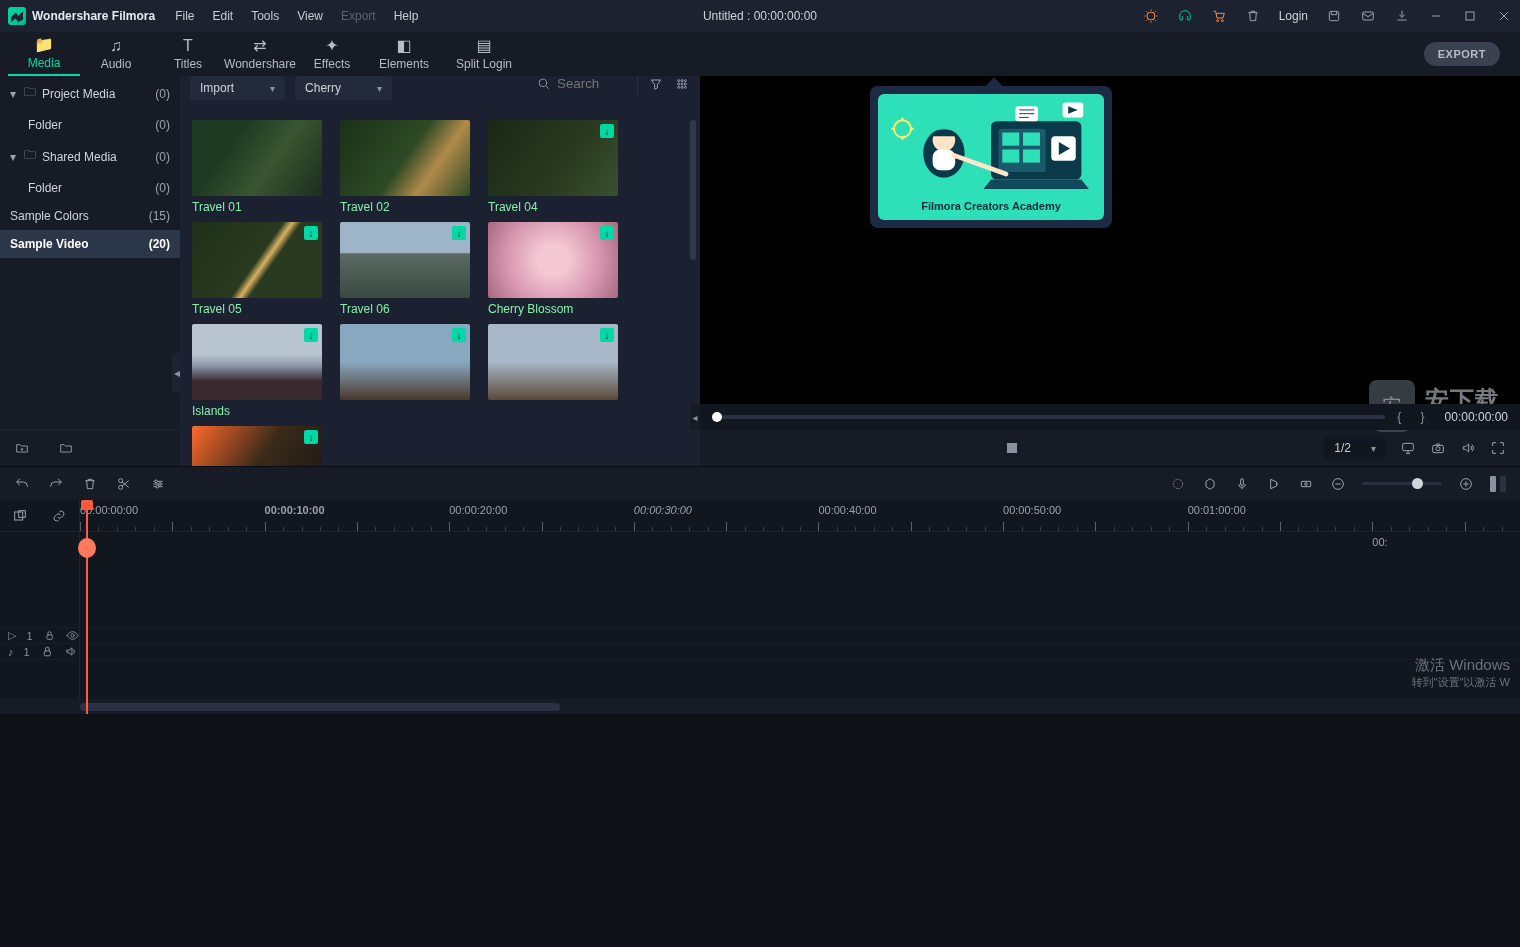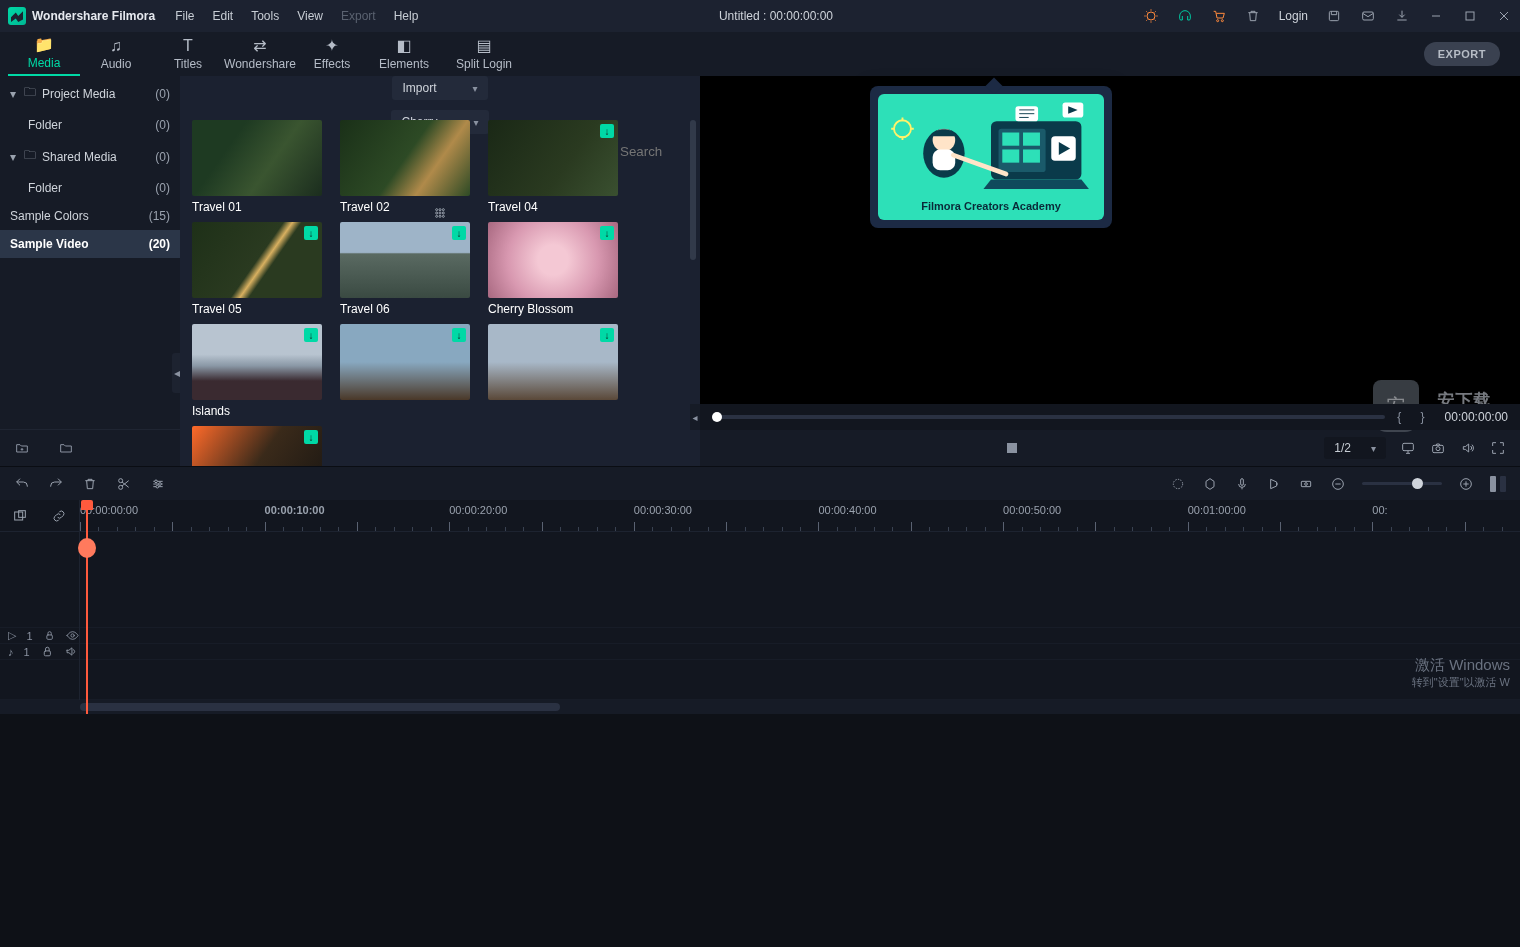--- a/index.html
+++ b/index.html
@@ -6,21 +6,21 @@
 html, body { width: 1520px; height: 947px; overflow: hidden; background: #0e1117; color: #c7cdd4; font-size: 12px; }
 
 
 .titlebar { height: 32px; background: #1c2230; display: flex; align-items: center; padding: 0 8px; gap: 6px; }
 .logo { width: 18px; height: 18px; background: linear-gradient(135deg,#00d9a6,#00b894); border-radius: 3px; position: relative; }
 .logo::before { content:""; position:absolute; inset:3px; background:#1c2230; clip-path: polygon(0 60%, 40% 20%, 60% 50%, 100% 10%, 100% 80%, 60% 100%, 40% 70%, 0 100%); }
 .app-name { font-weight: 600; color: #e6e9ef; margin-right: 14px; }
 .menu { display: flex; gap: 18px; }
 .menu span { cursor: pointer; }
 .menu .disabled { color: #5a6270; }
-.title-center { position: absolute; left: 50%; transform: translateX(-50%); color: #cfd4db; margin-left: 16px; }
+.title-center { position: absolute; left: 50%; transform: translateX(-50%); color: #cfd4db; }
 .title-right { margin-left: auto; display: flex; align-items: center; gap: 18px; }
 .ticon { width: 16px; height: 16px; display: inline-flex; align-items: center; justify-content: center; }
 .ticon svg { width: 16px; height: 16px; stroke: #9aa2ae; fill: none; stroke-width: 1.5; }
 .ticon.orange svg { stroke: #ff8a3d; }
 .ticon.teal svg { stroke: #00c8a0; }
 .login { color: #cfd4db; }
 
 
 .tabs-row { height: 44px; background: #161b26; display: flex; align-items: stretch; padding: 0 8px; gap: 0; }
 .ptab { width: 72px; display: flex; flex-direction: column; align-items: center; justify-content: center; gap: 3px; color: #b5bcc7; cursor: pointer; }
@@ -41,33 +41,33 @@
 .side-item.indent { padding-left: 28px; }
 .side-item.active { background: #2b3648; }
 .side-item.active .label, .side-item.active .count { color: #fff; font-weight: 600; }
 .sidebar-spacer { flex: 1; position: relative; }
 .collapse-handle { position: absolute; right: -2px; top: 95px; width: 10px; height: 40px; background: #1d2330; border-radius: 3px 0 0 3px; display:flex;align-items:center;justify-content:center;color:#8a92a0; }
 .sidebar-bottom { display: flex; gap: 28px; padding: 10px 14px; border-top: 1px solid #1f2532; }
 .sidebar-bottom .ticon svg { stroke: #8a92a0; }
 
 
 .media-panel { flex: 0 0 520px; background: #1b2130; display: flex; flex-direction: column; position: relative; }
-.media-top { height: 40px; display: flex; align-items: center; gap: 10px; padding: 0 10px; flex-direction: column; }
+.media-top { height: 40px; display: flex; align-items: flex-start; gap: 10px; padding: 0 10px; }
 .dropdown { background: #232a3a; border-radius: 3px; padding: 5px 10px; display: flex; align-items: center; gap: 36px; cursor: pointer; color:#cfd4db; }
 .dropdown .chev { color: #8a92a0; font-size: 10px; }
 .search-wrap { margin-left: auto; display: flex; align-items: center; gap: 6px; color: #8a92a0; }
 .search-wrap input { background: transparent; border: none; outline: none; color: #cfd4db; width: 70px; }
 .vdiv { width:1px; height:18px; background:#2a3142; }
 .media-grid { flex: 1; overflow: hidden; padding: 4px 12px; }
 .grid { display: grid; grid-template-columns: repeat(3, 130px); gap: 8px 18px; }
 .clip { display: flex; flex-direction: column; gap: 4px; }
 .thumb { width: 130px; height: 76px; border-radius: 2px; position: relative; overflow: hidden; }
 .dl { position:absolute; top:4px; right:4px; width:14px; height:14px; background:#00d9a6; border-radius:2px; display:flex;align-items:center;justify-content:center; }
 .dl::before { content:"↓"; color:#0c1f18; font-size:10px; font-weight:bold; }
-.clip-label { color: #ffffff; }
+.clip-label { color: #86efac; }
 
 .t1{background:linear-gradient(125deg,#1e3a22 30%,#3a5530 60%,#1b2d1e);} 
 .t2{background:linear-gradient(125deg,#1a3018,#2d4a25 50%,#b08a4a 70%,#2d4a25);} 
 .t3{background:linear-gradient(125deg,#2a3a2a,#4a5a3a 50%,#6a7a4a);}
 .t4{background:linear-gradient(125deg,#1a2816,#2a3a20 60%,#3a5030);} 
 .t5{background:linear-gradient(125deg,#1e3018,#2a3a20 50%,#d8b060 55%,#2a3a20 60%);} 
 .t6{background:linear-gradient(180deg,#9eb4c8 40%,#5a6a62 42%,#3a4a42);}
 .t7{background:linear-gradient(180deg,#7fa8c8 45%,#2a5a8a 55%,#85704a 70%);} 
 .t8{background:linear-gradient(180deg,#b8c4d0 40%,#8a98a6 55%,#3a2a30 75%);} 
 .t9{background:radial-gradient(circle,#f4c8d4 20%,#d898b0 60%,#a86880);}
@@ -83,21 +83,21 @@
 .academy { position:absolute; top:10px; left:170px; width:242px; background:#1c2a44; border-radius:8px; padding:8px; box-shadow:0 6px 20px rgba(0,0,0,.5); }
 .academy::before { content:""; position:absolute; top:-6px; left:118px; width:12px; height:12px; background:#1c2a44; transform:rotate(45deg); }
 .academy-inner { background:#2de0b8; border-radius:6px; height:126px; position:relative; overflow:hidden; display:flex; flex-direction:column; justify-content:flex-end; align-items:center; padding-bottom:8px; }
 .academy-label { font-weight:700; color:#0a2a38; font-size:11px; }
 .academy-art { position:absolute; inset:0; }
 .academy-art svg { width:100%; height:100%; }
 .watermark { position:absolute; right:20px; bottom:-28px; display:flex; align-items:center; gap:10px; opacity:.65; }
 .wm-shield { width:46px; height:52px; background:#555c66; border-radius:8px 8px 14px 14px; position:relative; }
 .wm-shield::after { content:"安"; position:absolute; inset:0; display:flex; align-items:center; justify-content:center; color:#d0d4da; font-size:20px; }
 .wm-text { display:flex; flex-direction:column; color:#b5bbc4; }
-.wm-text .l1 { font-size:17px; font-weight:600; letter-spacing:1px;text-align:center; }
+.wm-text .l1 { font-size:24px; font-weight:600; letter-spacing:1px; }
 .wm-text .l2 { font-size:11px; letter-spacing:3px; }
 
 .preview-bar { height: 26px; background: #12161f; display:flex; align-items:center; padding:0 12px; color:#8a92a0; position: relative; }
 .pbar-track { flex:1; height:4px; background:#2a3142; border-radius:2px; position:relative; margin-right: 12px; }
 .pbar-track .dot { position:absolute; left:0; top:-3px; width:10px; height:10px; background:#fff; border-radius:50%; }
 .pbar-brackets { margin-right: 12px; letter-spacing: 8px; }
 .pbar-time { color:#cfd4db; font-variant-numeric: tabular-nums; }
 .pbar-caret { position:absolute; left:-10px; top:0; bottom:0; width:10px; background:#161b26; display:flex; align-items:center; justify-content:center; color:#8a92a0; font-size:10px; }
 
 .preview-ctrl { height: 36px; background: #161b26; display:flex; align-items:center; padding:0 14px; gap:14px; }
@@ -581,25 +581,25 @@
       <span class="ticon">
           <svg viewBox="0 0 24 24">
             <path d="M10 14a4 4 0 005.6 0l3-3a4 4 0 00-5.6-5.6l-1 1M14 10a4 4 0 00-5.6 0l-3 3a4 4 0 005.6 5.6l1-1"></path>
           </svg>
         </span>
     </div>
     <div class="tl-ruler" id="ruler">
         <div class="ruler-label" style="left: 0px;">00:00:00:00</div>
         <div class="ruler-label" style="left: 184.615px; font-weight: bold;">00:00:10:00</div>
         <div class="ruler-label" style="left: 369.231px;">00:00:20:00</div>
-        <div class="ruler-label" style="left: 553.846px;">00:00:30:00</div>
+        <div class="ruler-label" style="left: 553.846px; font-style: italic;">00:00:30:00</div>
         <div class="ruler-label" style="left: 738.462px;">00:00:40:00</div>
         <div class="ruler-label" style="left: 923.077px;">00:00:50:00</div>
         <div class="ruler-label" style="left: 1107.69px;">00:01:00:00</div>
-        <div class="ruler-label" style="left: 1292.31px;">00:</div>
+        <div class="ruler-label" style="left: 1292.31px; margin-top: 32px;">00:</div>
         <div class="ticks">
           <div class="tick major" style="left: 0px;"></div>
           <div class="tick minor" style="left: 18.4615px;"></div>
           <div class="tick minor" style="left: 36.9231px;"></div>
           <div class="tick minor" style="left: 55.3846px;"></div>
           <div class="tick minor" style="left: 73.8462px;"></div>
           <div class="tick major" style="left: 92.3077px;"></div>
           <div class="tick minor" style="left: 110.769px;"></div>
           <div class="tick minor" style="left: 129.231px;"></div>
           <div class="tick minor" style="left: 147.692px;"></div>

